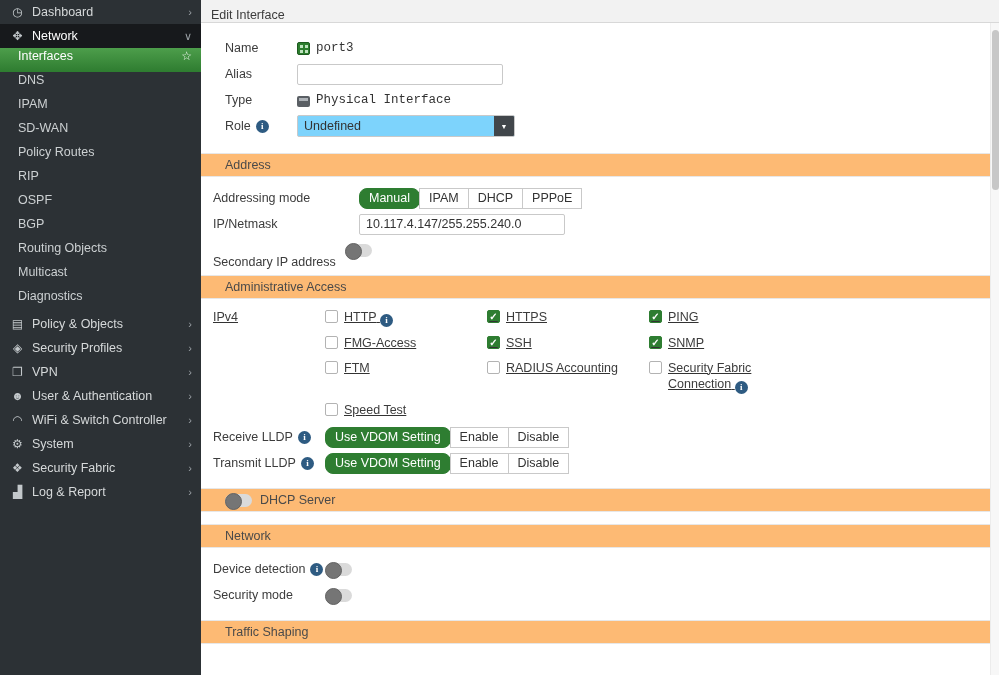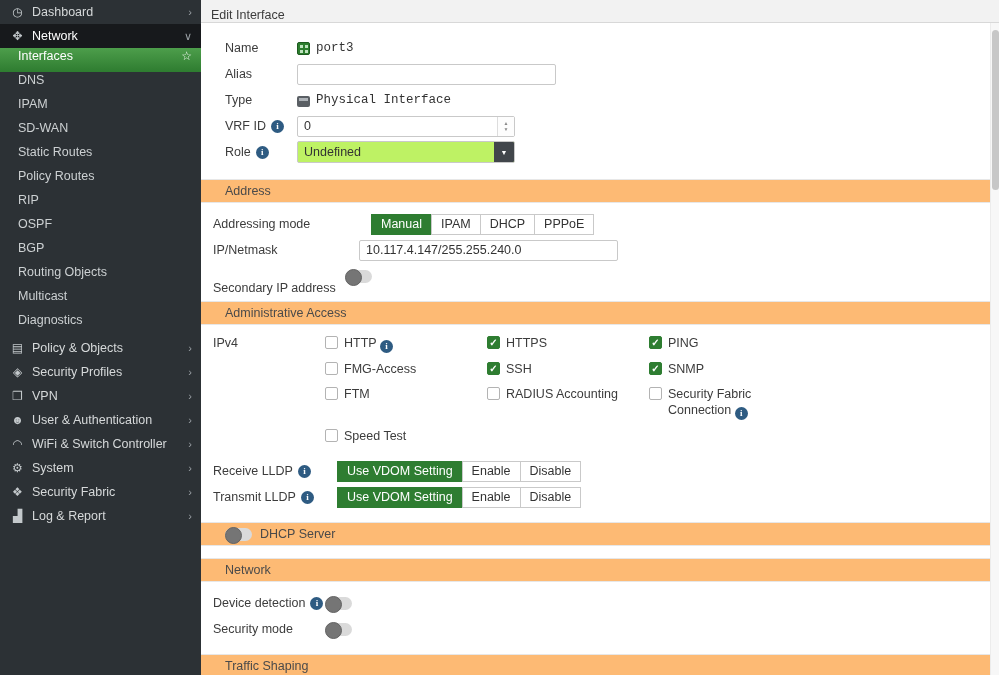--- a/index.html
+++ b/index.html
@@ -47,47 +47,47 @@
   }
   .row { display:flex; align-items:center; height:22px; margin-bottom:4px; }
   .row.top { align-items:flex-start; height:auto; }
   .lbl { color:#3c3c3c; display:flex; align-items:center; gap:5px; flex-shrink:0; }
   .w72  .lbl { width:72px; }
   .w112 .lbl { width:112px; }
   .w146 .lbl { width:146px; }
   .tight .lbl { width:auto; margin-right:9px;margin-top:24px; }
   
   input.inp, .inpbox {
-    height:21px; width:259px; border:1px solid #c9c9c9; border-radius:2px;
+    height:21px; width:206px; border:1px solid #c9c9c9; border-radius:2px;
     padding:0 6px; font-family:"Liberation Sans",sans-serif; font-size:12.5px; color:#333; background:#fff;
   }
   .spinwrap { position:relative; width:218px; }
   .spinwrap input { width:100%; padding-right:22px; }
   .spinner {
     position:absolute; right:1px; top:1px; bottom:1px; width:17px;
     border-left:1px solid #ddd; display:flex; flex-direction:column;
     align-items:center; justify-content:center; color:#8a8a8a; font-size:5px; line-height:6px;
     background:#fdfdfd; cursor:pointer;
   }
   .select {
     width:218px; height:22px; border:1px solid #c9c9c9; border-radius:2px;
-    display:flex; align-items:center; background:#bef264; cursor:pointer; overflow:hidden;
+    display:flex; align-items:center; background:#7dd3fc; cursor:pointer; overflow:hidden;
   }
   .select .val { flex:1; padding:0 6px; }
   .select .arrow {
     width:20px; align-self:stretch; background:#41464b; color:#fff;
     display:flex; align-items:center; justify-content:center; font-size:7px;
   }
   
   .seg { display:flex; }
   .seg-btn {
     height:21px; padding:0 9px; display:flex; align-items:center;
     border:1px solid #c9c9c9; background:#fff; color:#333; margin-left:-1px; cursor:pointer; white-space:nowrap;
   }
-  .seg-btn:first-child { margin-left:12px; }
+  .seg-btn:first-child { margin-left:0;border-radius:8px; }
   .seg-btn.selected { background:var(--accent-green,#2e7d31); border-color:var(--accent-green,#2e7d31); color:#fff; }
   
   .cb {
     width:13px; height:13px; border:1px solid #b3b3b3; border-radius:2px; background:#fff;
     display:inline-flex; align-items:center; justify-content:center;
     margin-right:6px; margin-top:1px; flex-shrink:0; cursor:pointer;
   }
   .cb.checked { background:var(--accent-green,#2e7d31); border-color:var(--accent-green,#2e7d31); }
   .cb.checked::after { content:"✓"; color:#fff; font-size:10px; font-weight:bold; line-height:1; }
   .cbgrid { display:grid; grid-template-columns:162px 162px 176px; row-gap:8px; }
@@ -145,23 +145,20 @@
   <div class="sub-item">
       <span>DNS</span>
     </div>
   <div class="sub-item">
       <span>IPAM</span>
     </div>
   <div class="sub-item">
       <span>SD-WAN</span>
     </div>
   <div class="sub-item">
-      <span>Static Routes</span>
-    </div>
-  <div class="sub-item">
       <span>Policy Routes</span>
     </div>
   <div class="sub-item">
       <span>RIP</span>
     </div>
   <div class="sub-item">
       <span>OSPF</span>
     </div>
   <div class="sub-item">
       <span>BGP</span>
@@ -235,33 +232,20 @@
       </div>
       <div class="row">
         <span class="lbl">Alias</span>
         <input class="inp" type="text" value="" style="">
       </div>
       <div class="row">
         <span class="lbl">Type</span>
         <span class="valtxt">
           <span class="phys-icon"></span>
           <span>Physical Interface</span>
-        </span>
-      </div>
-      <div class="row">
-        <span class="lbl">
-          <span>VRF ID</span>
-          <span class="info"></span>
-        </span>
-        <span class="spinwrap">
-          <input class="inp" type="text" value="0" style="">
-          <span class="spinner">
-            <span>▲</span>
-            <span>▼</span>
-          </span>
         </span>
       </div>
       <div class="row">
         <span class="lbl">
           <span>Role</span>
           <span class="info"></span>
         </span>
         <span class="select">
           <span class="val">Undefined</span>
           <span class="arrow">▼</span>
@@ -289,21 +273,21 @@
       <div class="row tight">
         <span class="lbl">Secondary IP address</span>
         <span class="tog"></span>
       </div>
     </div>
 
     <div class="sect">
       <span>Administrative Access</span>
     </div>
     <div class="pad-sm w112">
-      <div class="row top" style="margin-bottom:16px;">
+      <div class="row top" style="margin-bottom:8px;text-decoration:underline;">
         <span class="lbl" style="padding-top:1px;">IPv4</span>
         <div class="cbgrid">
           <div class="cbitem">
             <span class="cb"></span>
             <span class="cltext"><span>HTTP</span> <span class="info" style="vertical-align:-2px;"></span></span>
           </div>
           <div class="cbitem">
             <span class="cb checked"></span>
             <span class="cltext"><span>HTTPS</span></span>
           </div>

